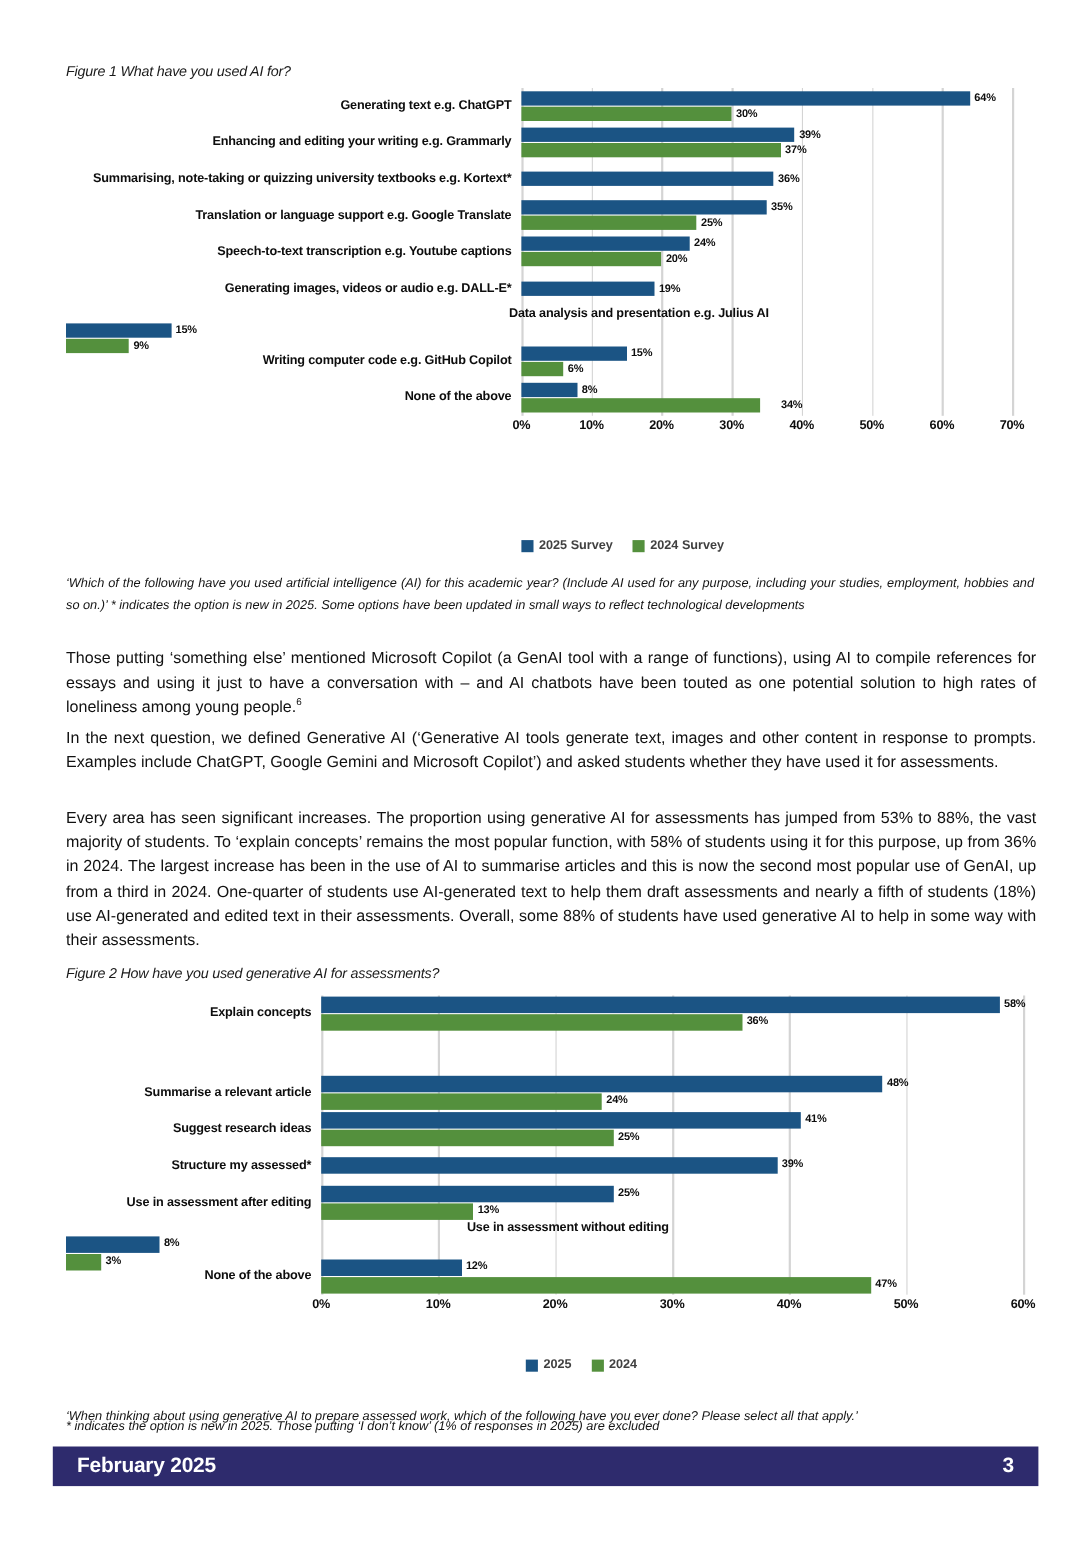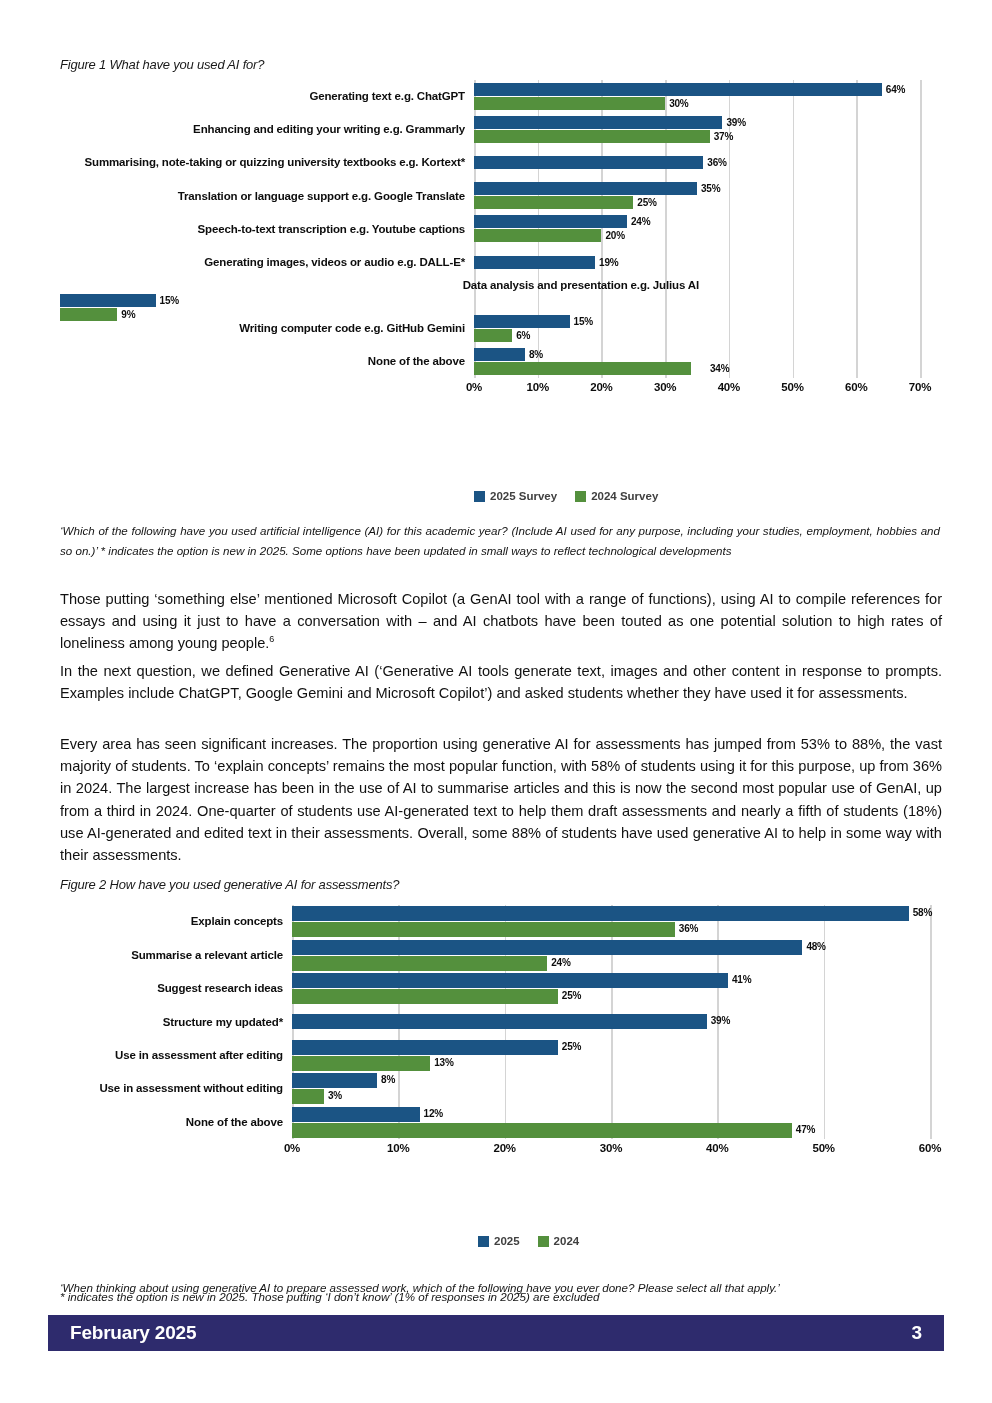--- a/index.html
+++ b/index.html
@@ -238,21 +238,21 @@
         <div class="cat-row" style="height: 33.1px; flex-direction: column;">
           <div class="cat-label" style="width: 414px;">Data analysis and presentation e.g. Julius AI</div>
           <div class="bars-area">
             <div class="bar s2025" style="width: 95.5714px; height: 13px; top: 3.05px;"></div>
             <div class="bar-val" style="left: 99.5714px; top: 3.05px;">15%</div>
             <div class="bar s2024" style="width: 57.3429px; height: 13px; top: 17.05px;"></div>
             <div class="bar-val" style="left: 61.3429px; top: 17.05px;">9%</div>
           </div>
         </div>
         <div class="cat-row" style="height: 33.1px;">
-          <div class="cat-label" style="width: 414px;">Writing computer code e.g. GitHub Gemini</div>
+          <div class="cat-label" style="width: 414px;">Writing computer code e.g. GitHub Copilot</div>
           <div class="bars-area">
             <div class="bar s2025" style="width: 95.5714px; height: 13px; top: 3.05px;"></div>
             <div class="bar-val" style="left: 99.5714px; top: 3.05px;">15%</div>
             <div class="bar s2024" style="width: 38.2286px; height: 13px; top: 17.05px;"></div>
             <div class="bar-val" style="left: 42.2286px; top: 17.05px;">6%</div>
           </div>
         </div>
         <div class="cat-row" style="height: 33.1px;">
           <div class="cat-label" style="width: 414px;">None of the above</div>
           <div class="bars-area">
@@ -313,55 +313,55 @@
         </div>
         <div class="cat-row" style="height: 33.4px;">
           <div class="cat-label" style="width: 232px;">Explain concepts</div>
           <div class="bars-area">
             <div class="bar s2025" style="width: 616.733px; height: 15px; top: 1.2px;"></div>
             <div class="bar-val" style="left: 620.733px; top: 1.2px;">58%</div>
             <div class="bar s2024" style="width: 382.8px; height: 15px; top: 17.2px;"></div>
             <div class="bar-val" style="left: 386.8px; top: 17.2px;">36%</div>
           </div>
         </div>
-        <div class="cat-row" style="height: 33.4px;">
+        <div class="cat-row" style="height: 33.4px; margin-top: 38px;">
           <div class="cat-label" style="width: 232px;">Summarise a relevant article</div>
           <div class="bars-area">
             <div class="bar s2025" style="width: 510.4px; height: 15px; top: 1.2px;"></div>
             <div class="bar-val" style="left: 514.4px; top: 1.2px;">48%</div>
             <div class="bar s2024" style="width: 255.2px; height: 15px; top: 17.2px;"></div>
             <div class="bar-val" style="left: 259.2px; top: 17.2px;">24%</div>
           </div>
         </div>
         <div class="cat-row" style="height: 33.4px;">
           <div class="cat-label" style="width: 232px;">Suggest research ideas</div>
           <div class="bars-area">
             <div class="bar s2025" style="width: 435.967px; height: 15px; top: 1.2px;"></div>
             <div class="bar-val" style="left: 439.967px; top: 1.2px;">41%</div>
             <div class="bar s2024" style="width: 265.833px; height: 15px; top: 17.2px;"></div>
             <div class="bar-val" style="left: 269.833px; top: 17.2px;">25%</div>
           </div>
         </div>
         <div class="cat-row" style="height: 33.4px;">
-          <div class="cat-label" style="width: 232px;">Structure my updated*</div>
+          <div class="cat-label" style="width: 232px;">Structure my assessed*</div>
           <div class="bars-area">
             <div class="bar s2025" style="width: 414.7px; height: 15px; top: 9.2px;"></div>
             <div class="bar-val" style="left: 418.7px; top: 9.2px;">39%</div>
           </div>
         </div>
         <div class="cat-row" style="height: 33.4px;">
           <div class="cat-label" style="width: 232px;">Use in assessment after editing</div>
           <div class="bars-area">
             <div class="bar s2025" style="width: 265.833px; height: 15px; top: 1.2px;"></div>
             <div class="bar-val" style="left: 269.833px; top: 1.2px;">25%</div>
             <div class="bar s2024" style="width: 138.233px; height: 15px; top: 17.2px;"></div>
             <div class="bar-val" style="left: 142.233px; top: 17.2px;">13%</div>
           </div>
         </div>
-        <div class="cat-row" style="height: 33.4px;">
+        <div class="cat-row" style="height: 33.4px; flex-direction: column;">
           <div class="cat-label" style="width: 232px;">Use in assessment without editing</div>
           <div class="bars-area">
             <div class="bar s2025" style="width: 85.0667px; height: 15px; top: 1.2px;"></div>
             <div class="bar-val" style="left: 89.0667px; top: 1.2px;">8%</div>
             <div class="bar s2024" style="width: 31.9px; height: 15px; top: 17.2px;"></div>
             <div class="bar-val" style="left: 35.9px; top: 17.2px;">3%</div>
           </div>
         </div>
         <div class="cat-row" style="height: 33.4px;">
           <div class="cat-label" style="width: 232px;">None of the above</div>

